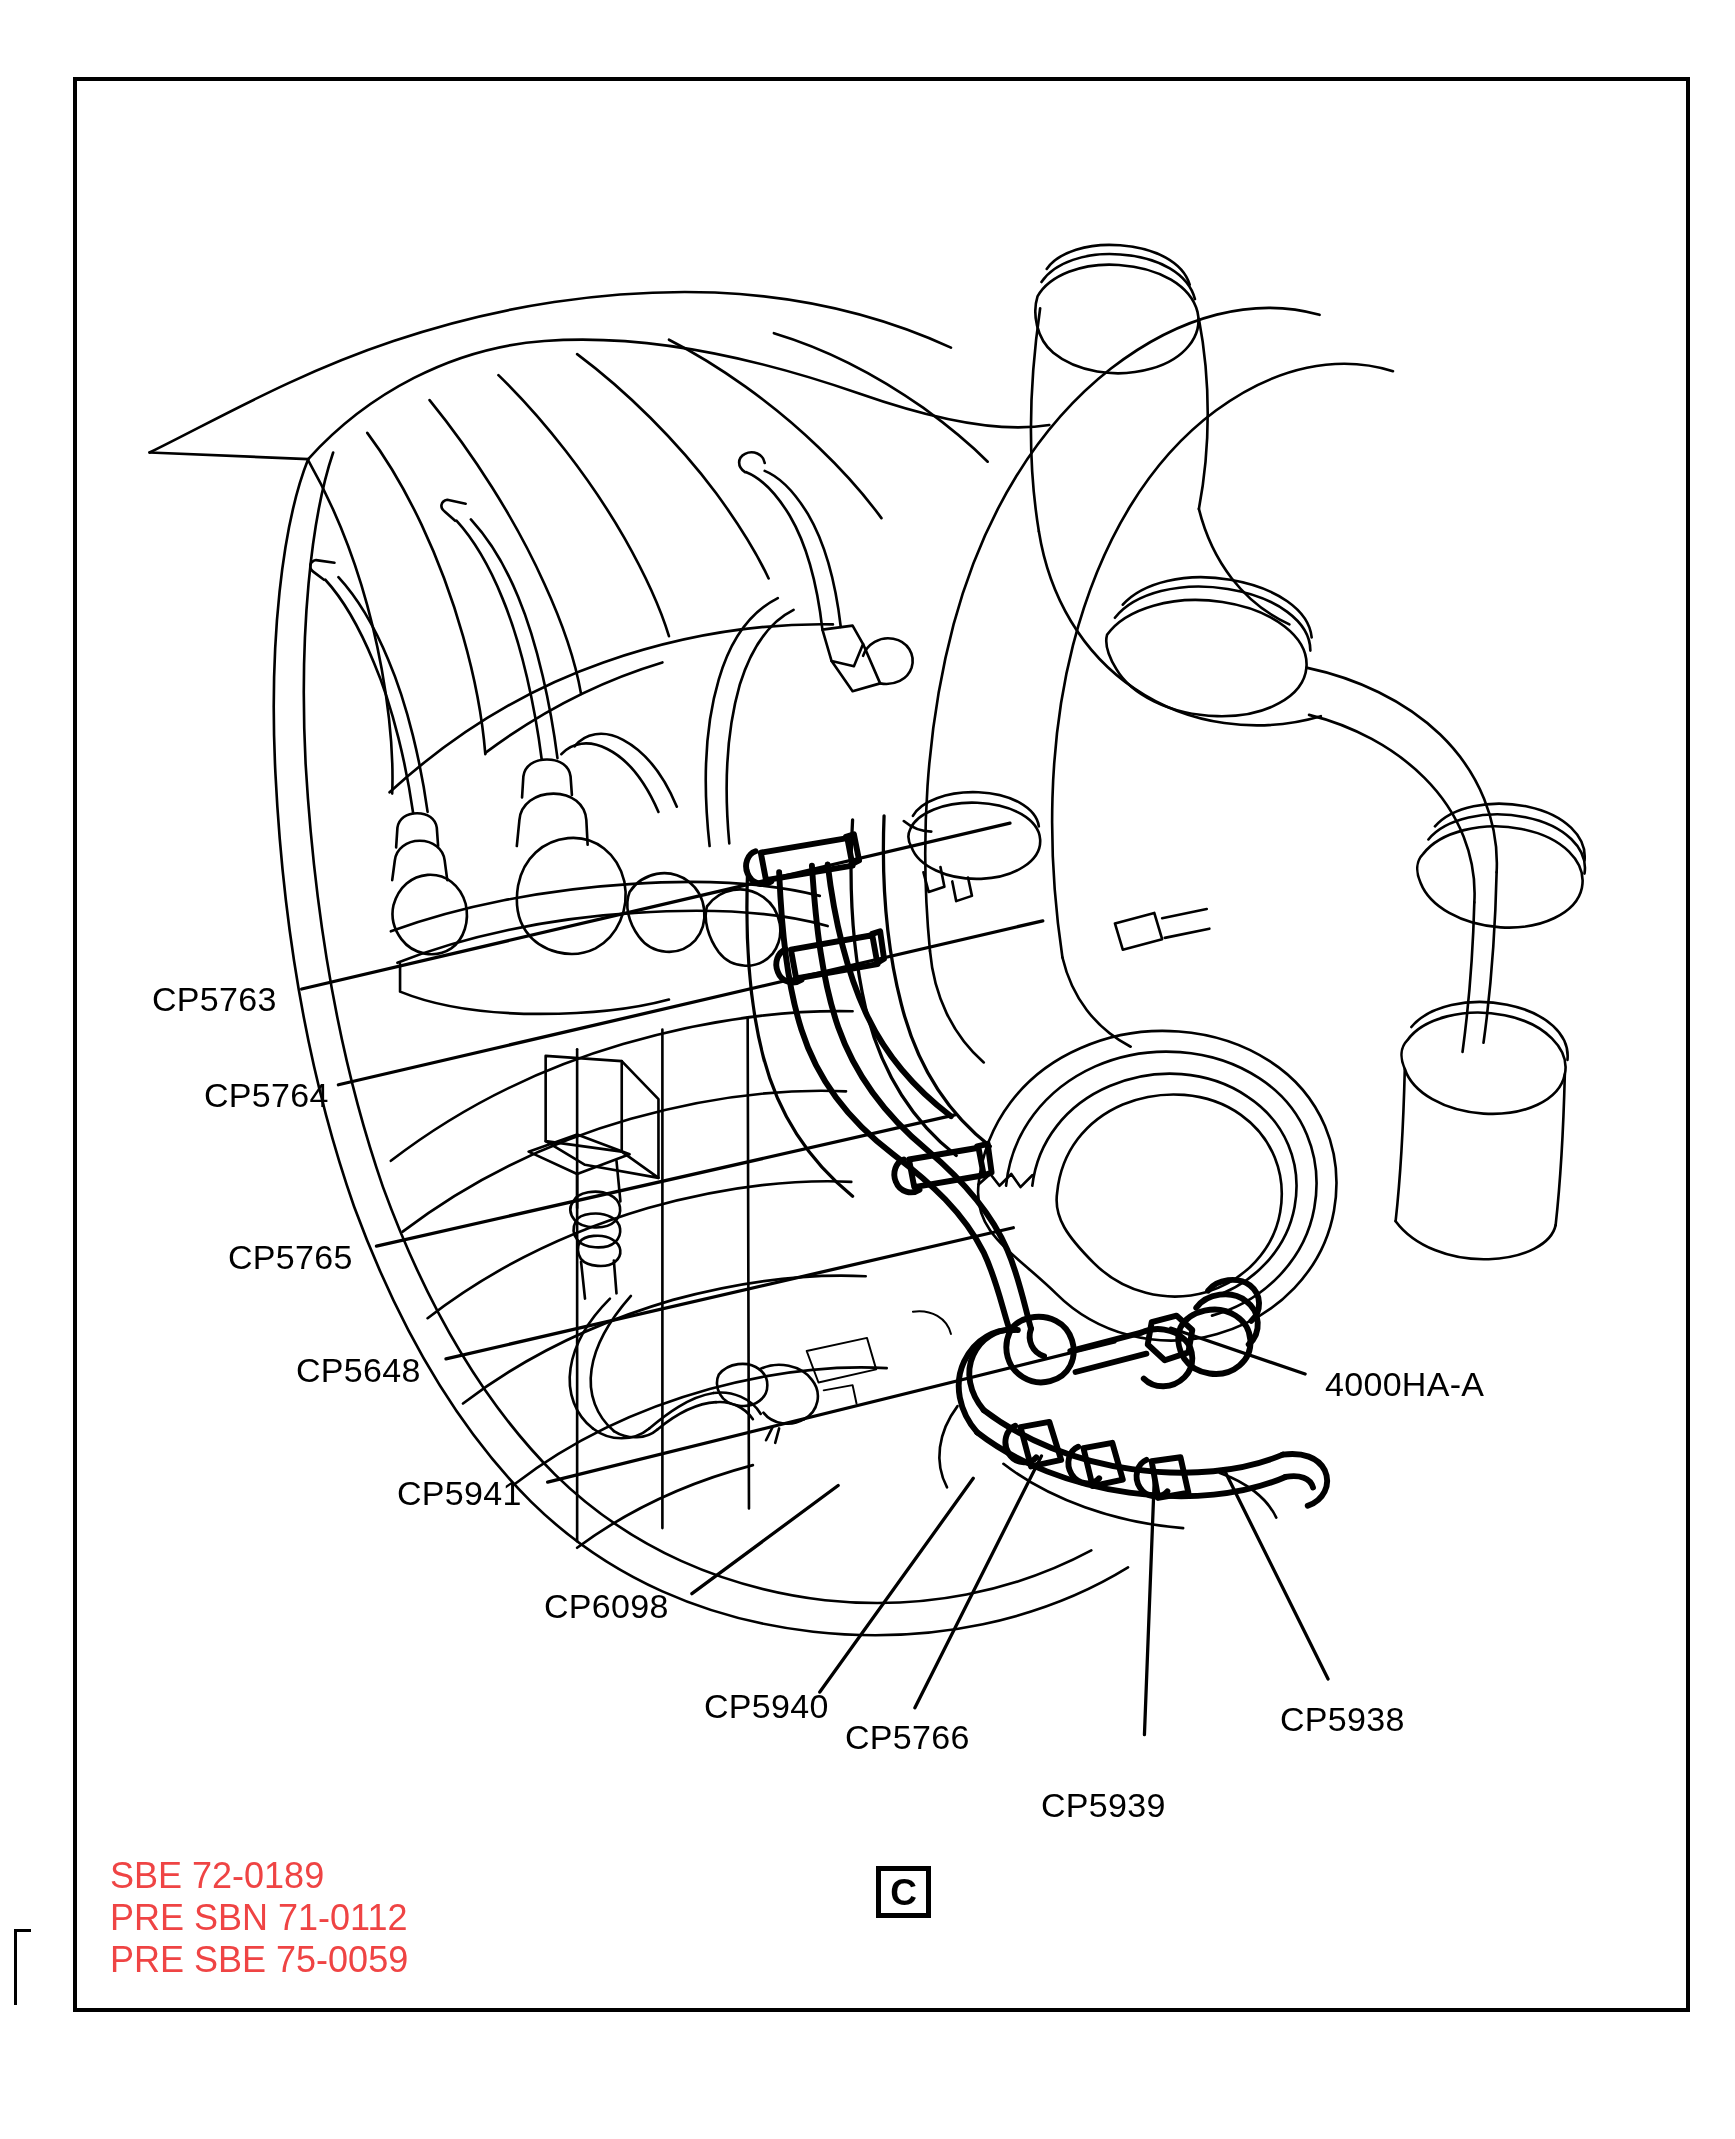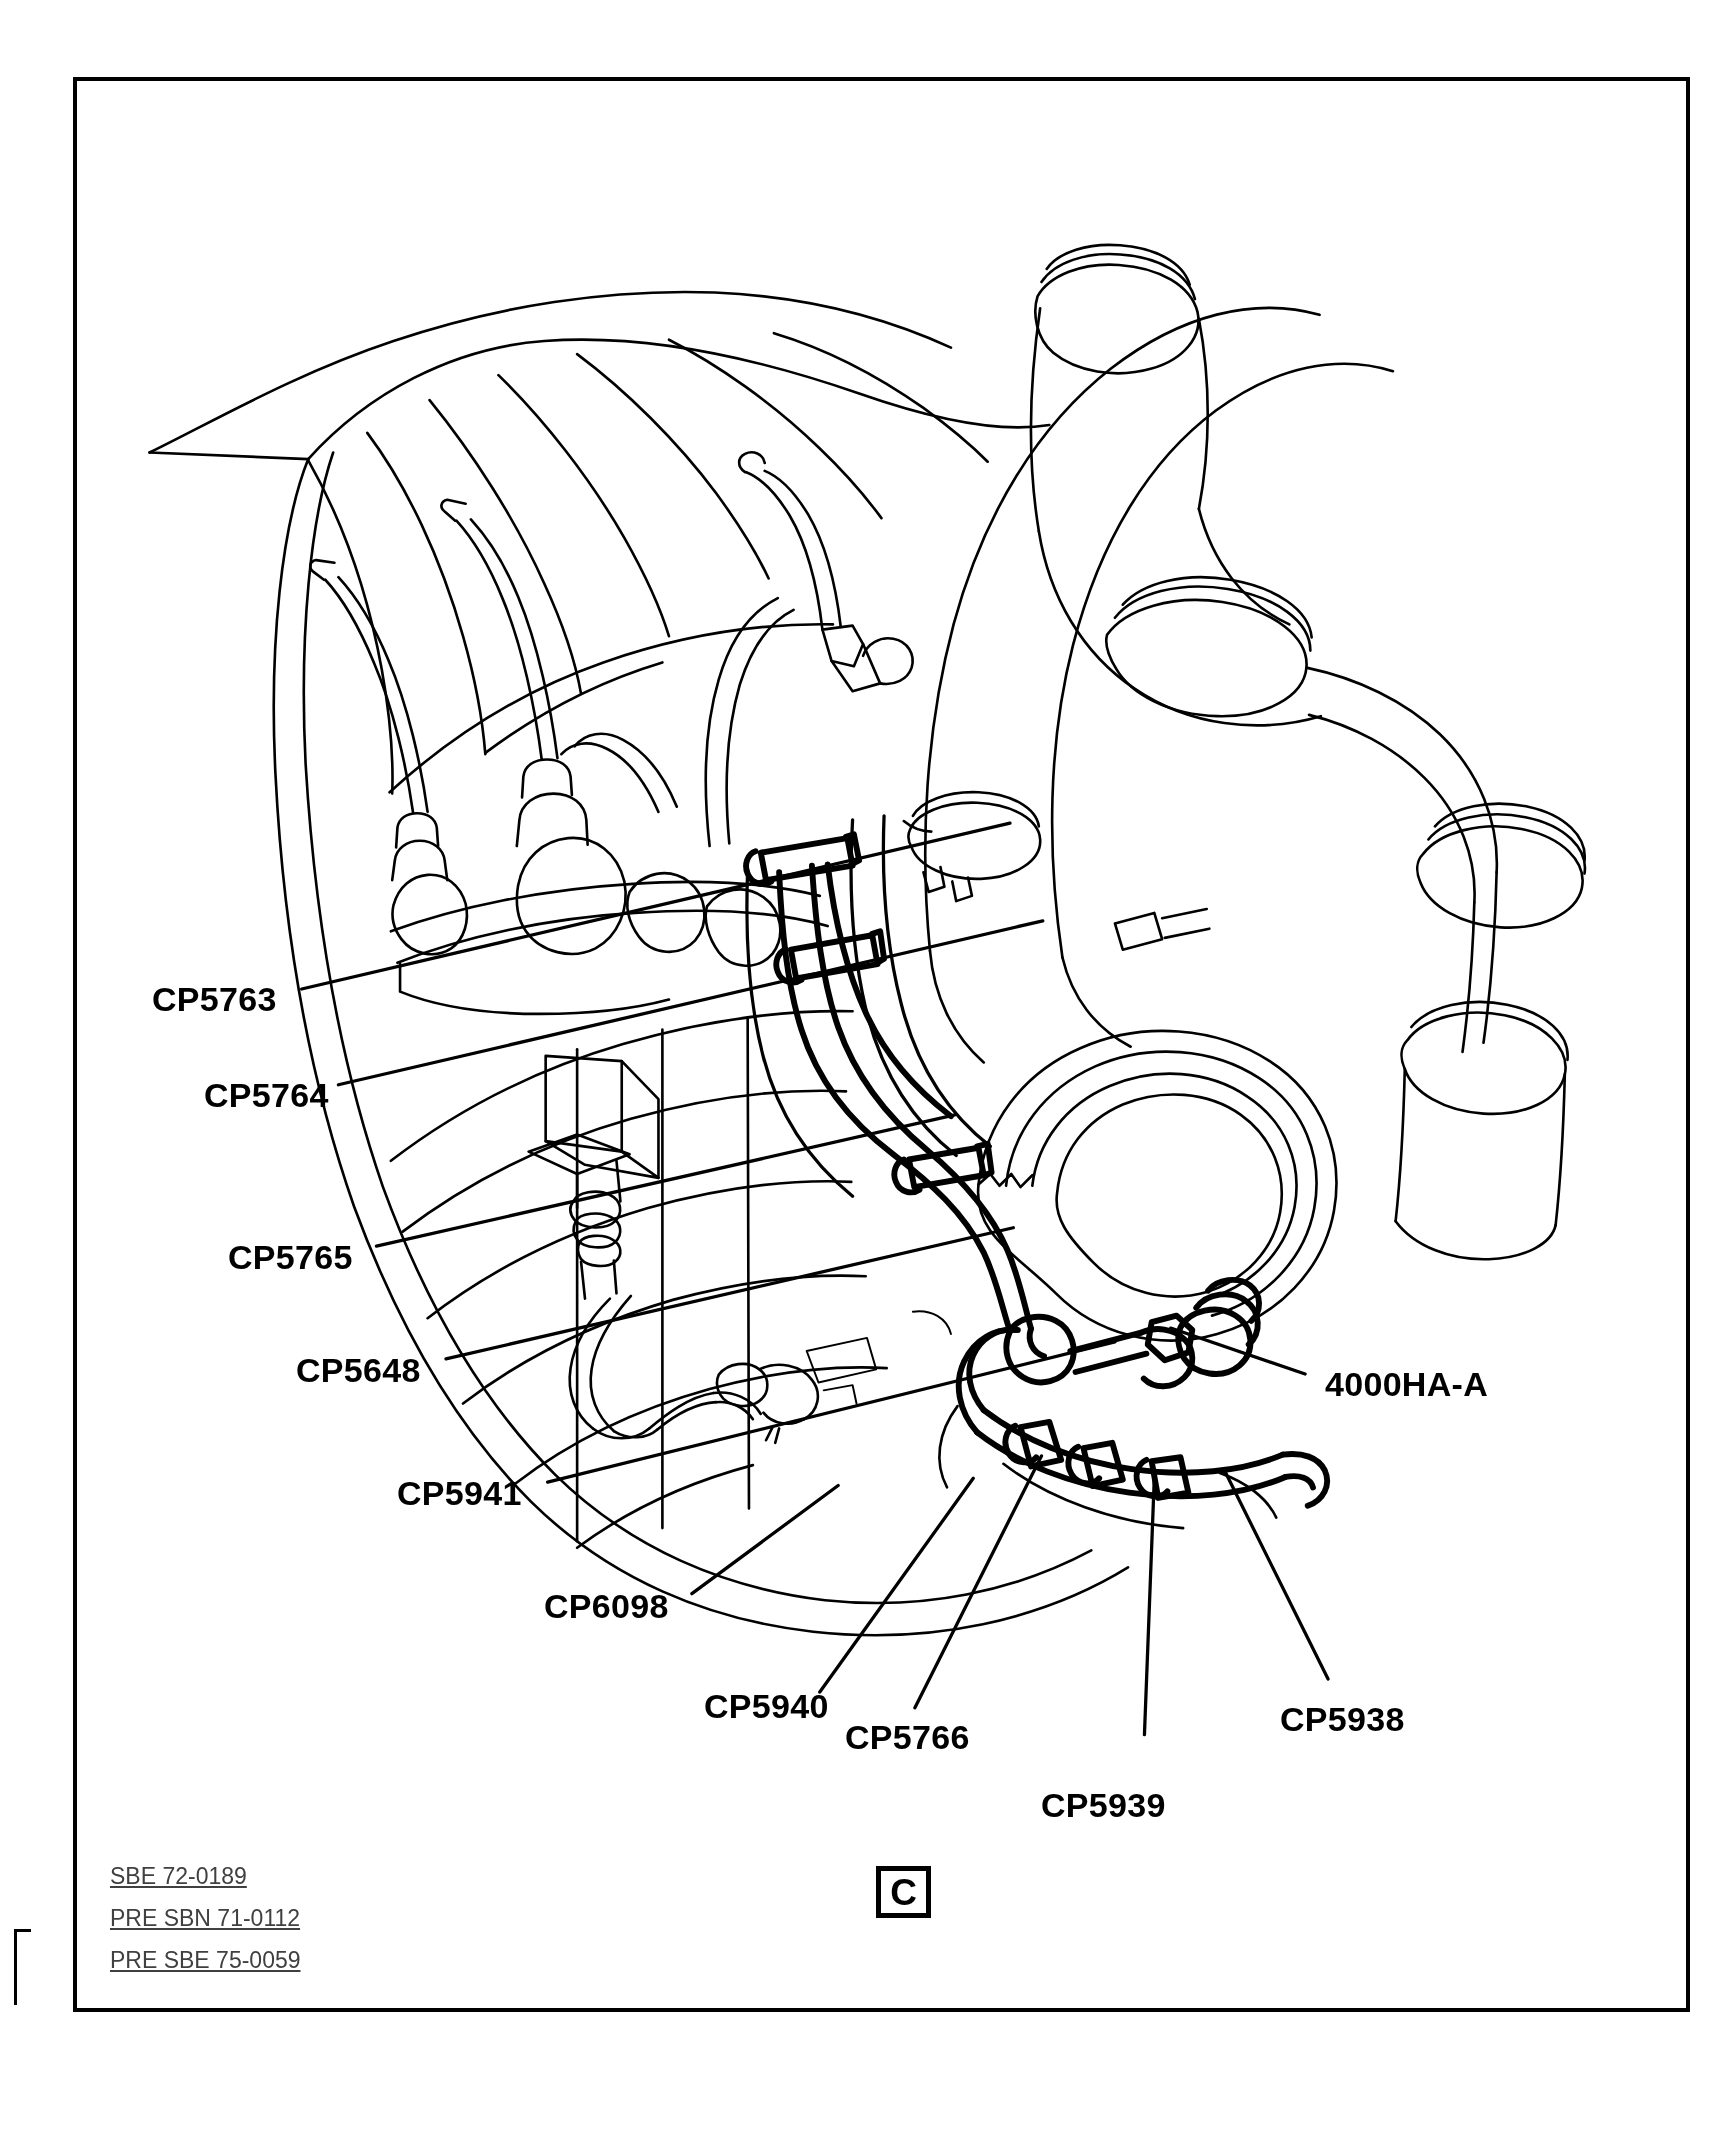--- a/index.html
+++ b/index.html
@@ -10,25 +10,25 @@
   }
   #sheet{position:absolute;inset:0;}
   #frame{
     position:absolute;left:73px;top:77px;width:1617px;height:1935px;
     border:4.6px solid #000;box-sizing:border-box;background:#fff;
   }
   svg.layer{position:absolute;left:0;top:0;width:1736px;height:2140px;overflow:visible;}
   .lbl{
     position:absolute;font-family:"Liberation Sans", sans-serif;
     font-size:34px;color:#000;white-space:nowrap;letter-spacing:0.3px;
-    font-weight:700;
+    font-weight:400;
   }
   .rev{
     position:absolute;font-family:"Liberation Sans", sans-serif;
-    font-size:23px;color:#404040;white-space:nowrap;line-height:42px;text-decoration:underline;
+    font-size:36px;color:#ef4444;white-space:nowrap;line-height:42px;
   }
   #cbox{
     position:absolute;left:876px;top:1866px;width:55px;height:52px;
     border:5.9px solid #000;box-sizing:border-box;
     display:flex;align-items:center;justify-content:center;
     font-family:"Liberation Sans", sans-serif;font-size:37px;font-weight:700;color:#000;
     line-height:1;
   }
   #sidebracket{position:absolute;left:14.4px;top:1929px;width:17px;height:76px;
     border-left:3.9px solid #000;border-top:3.9px solid #000;box-sizing:border-box;}

